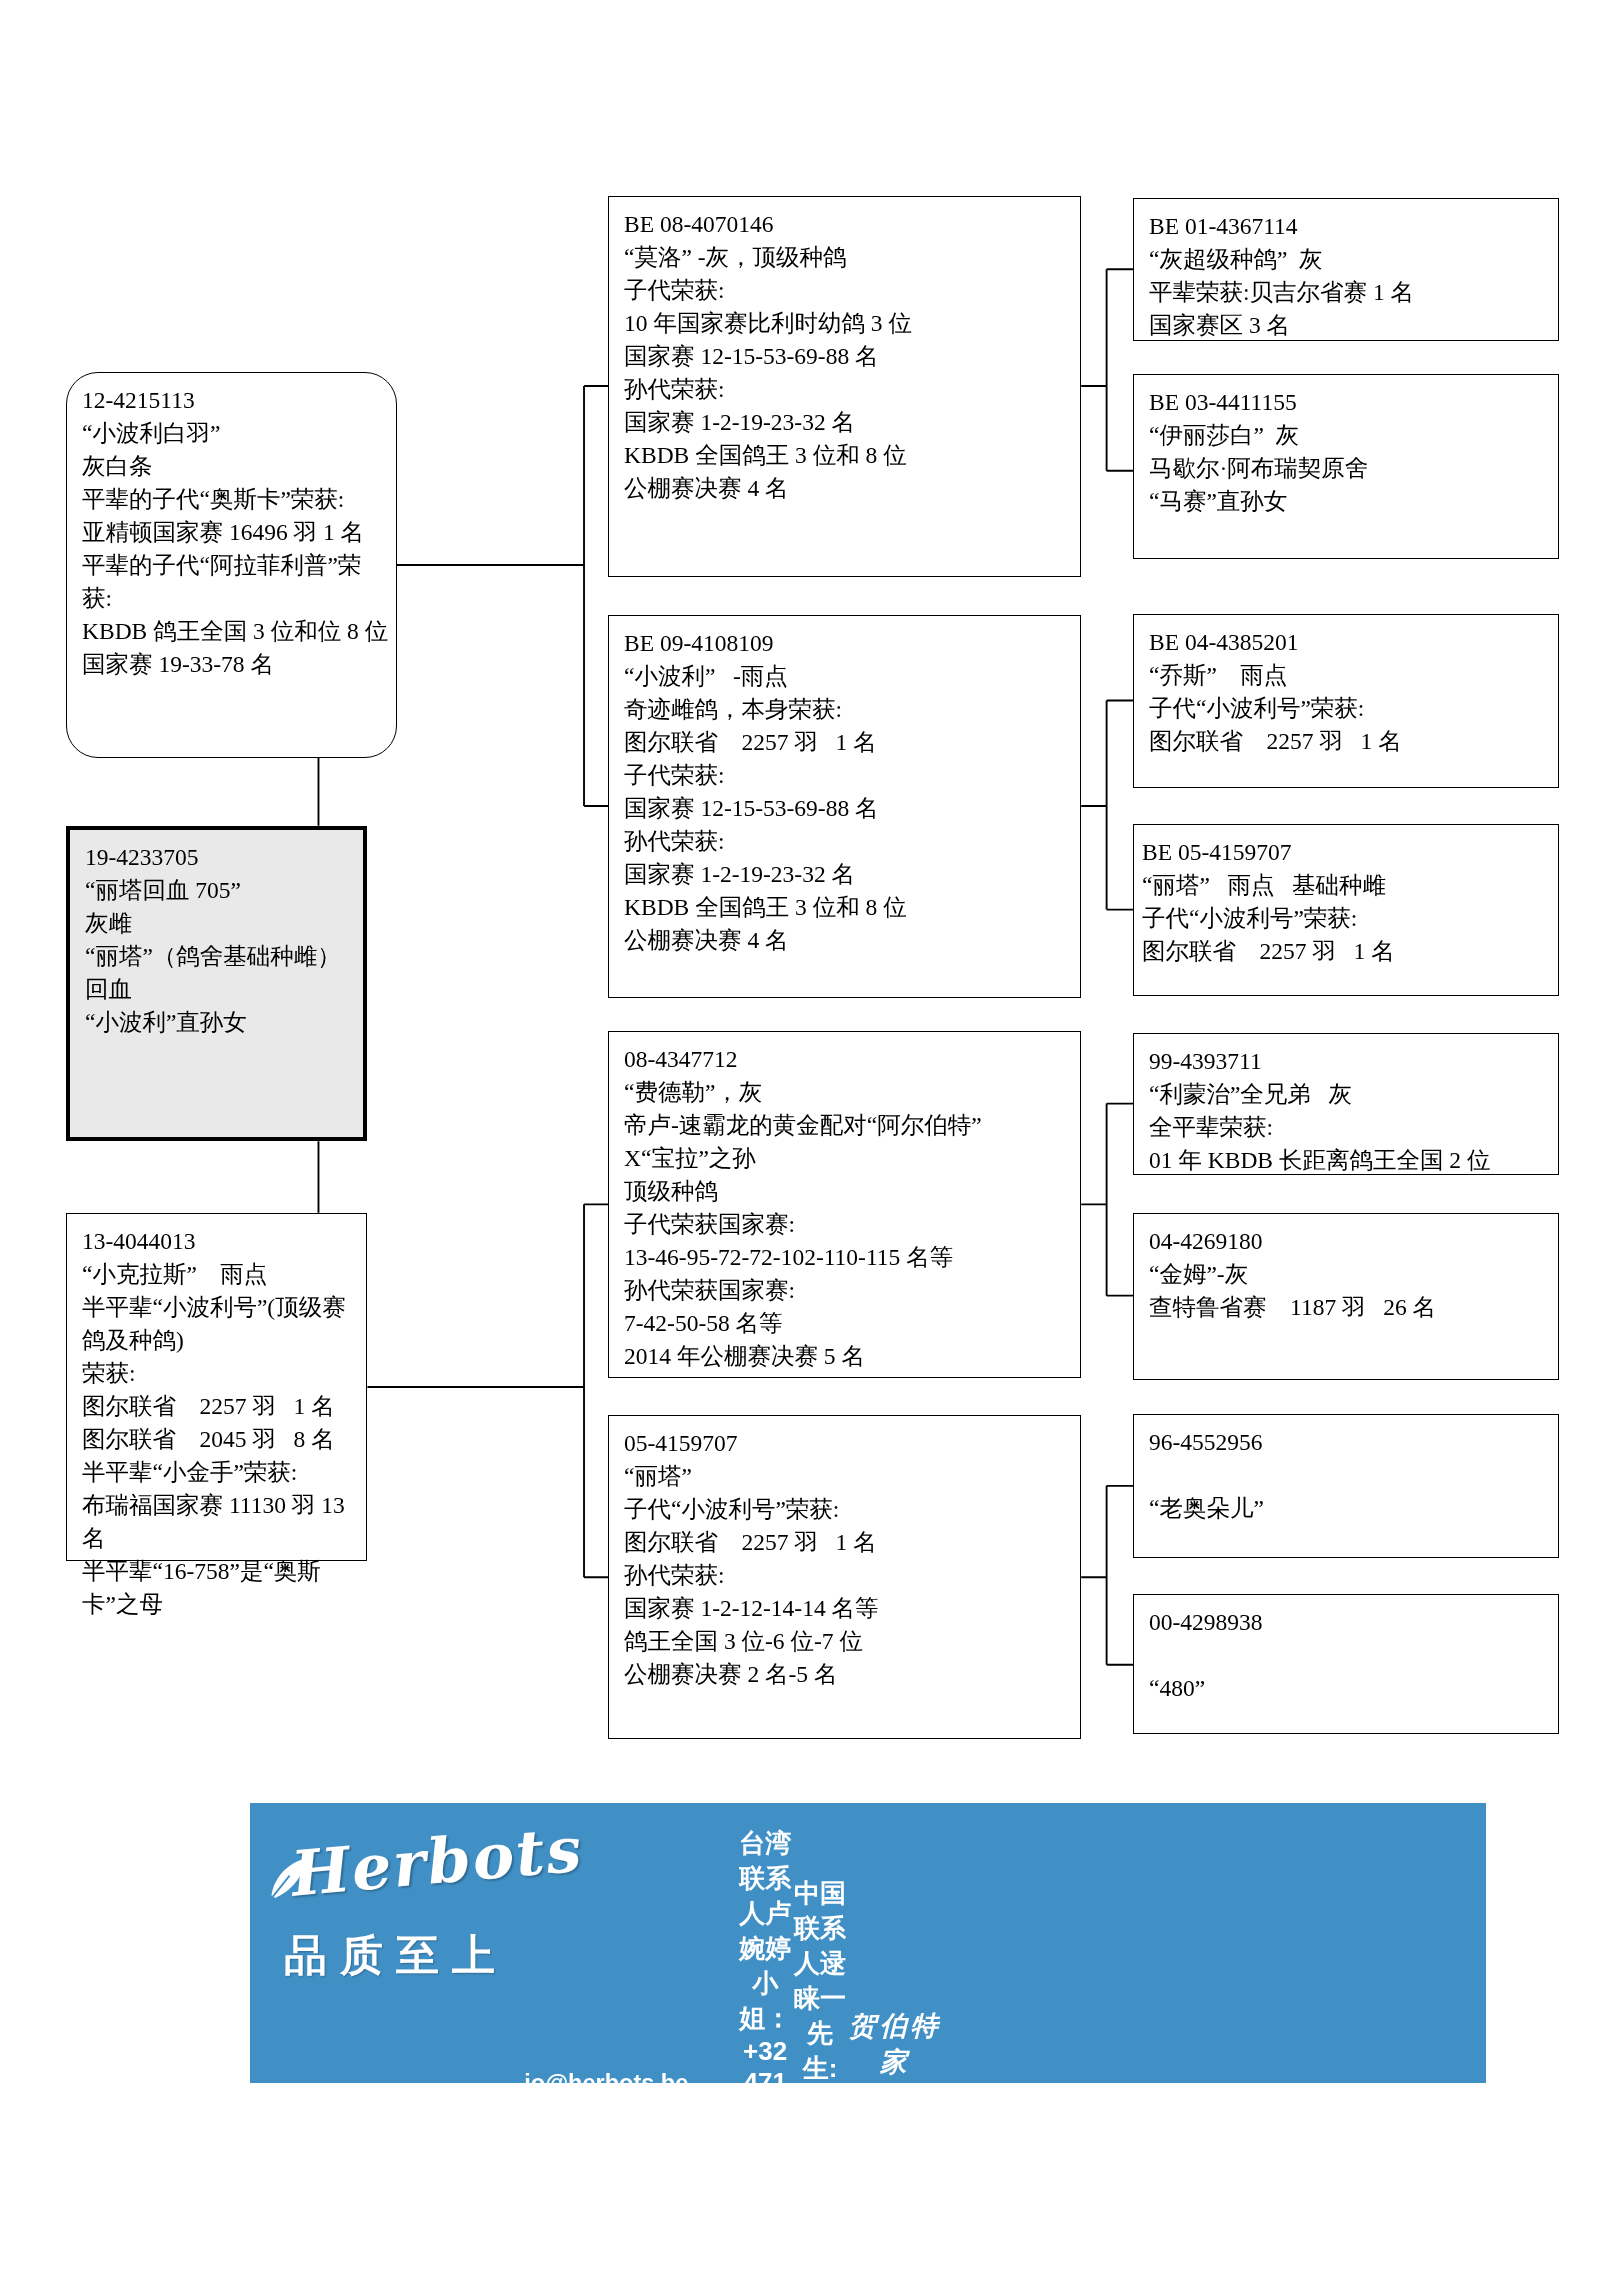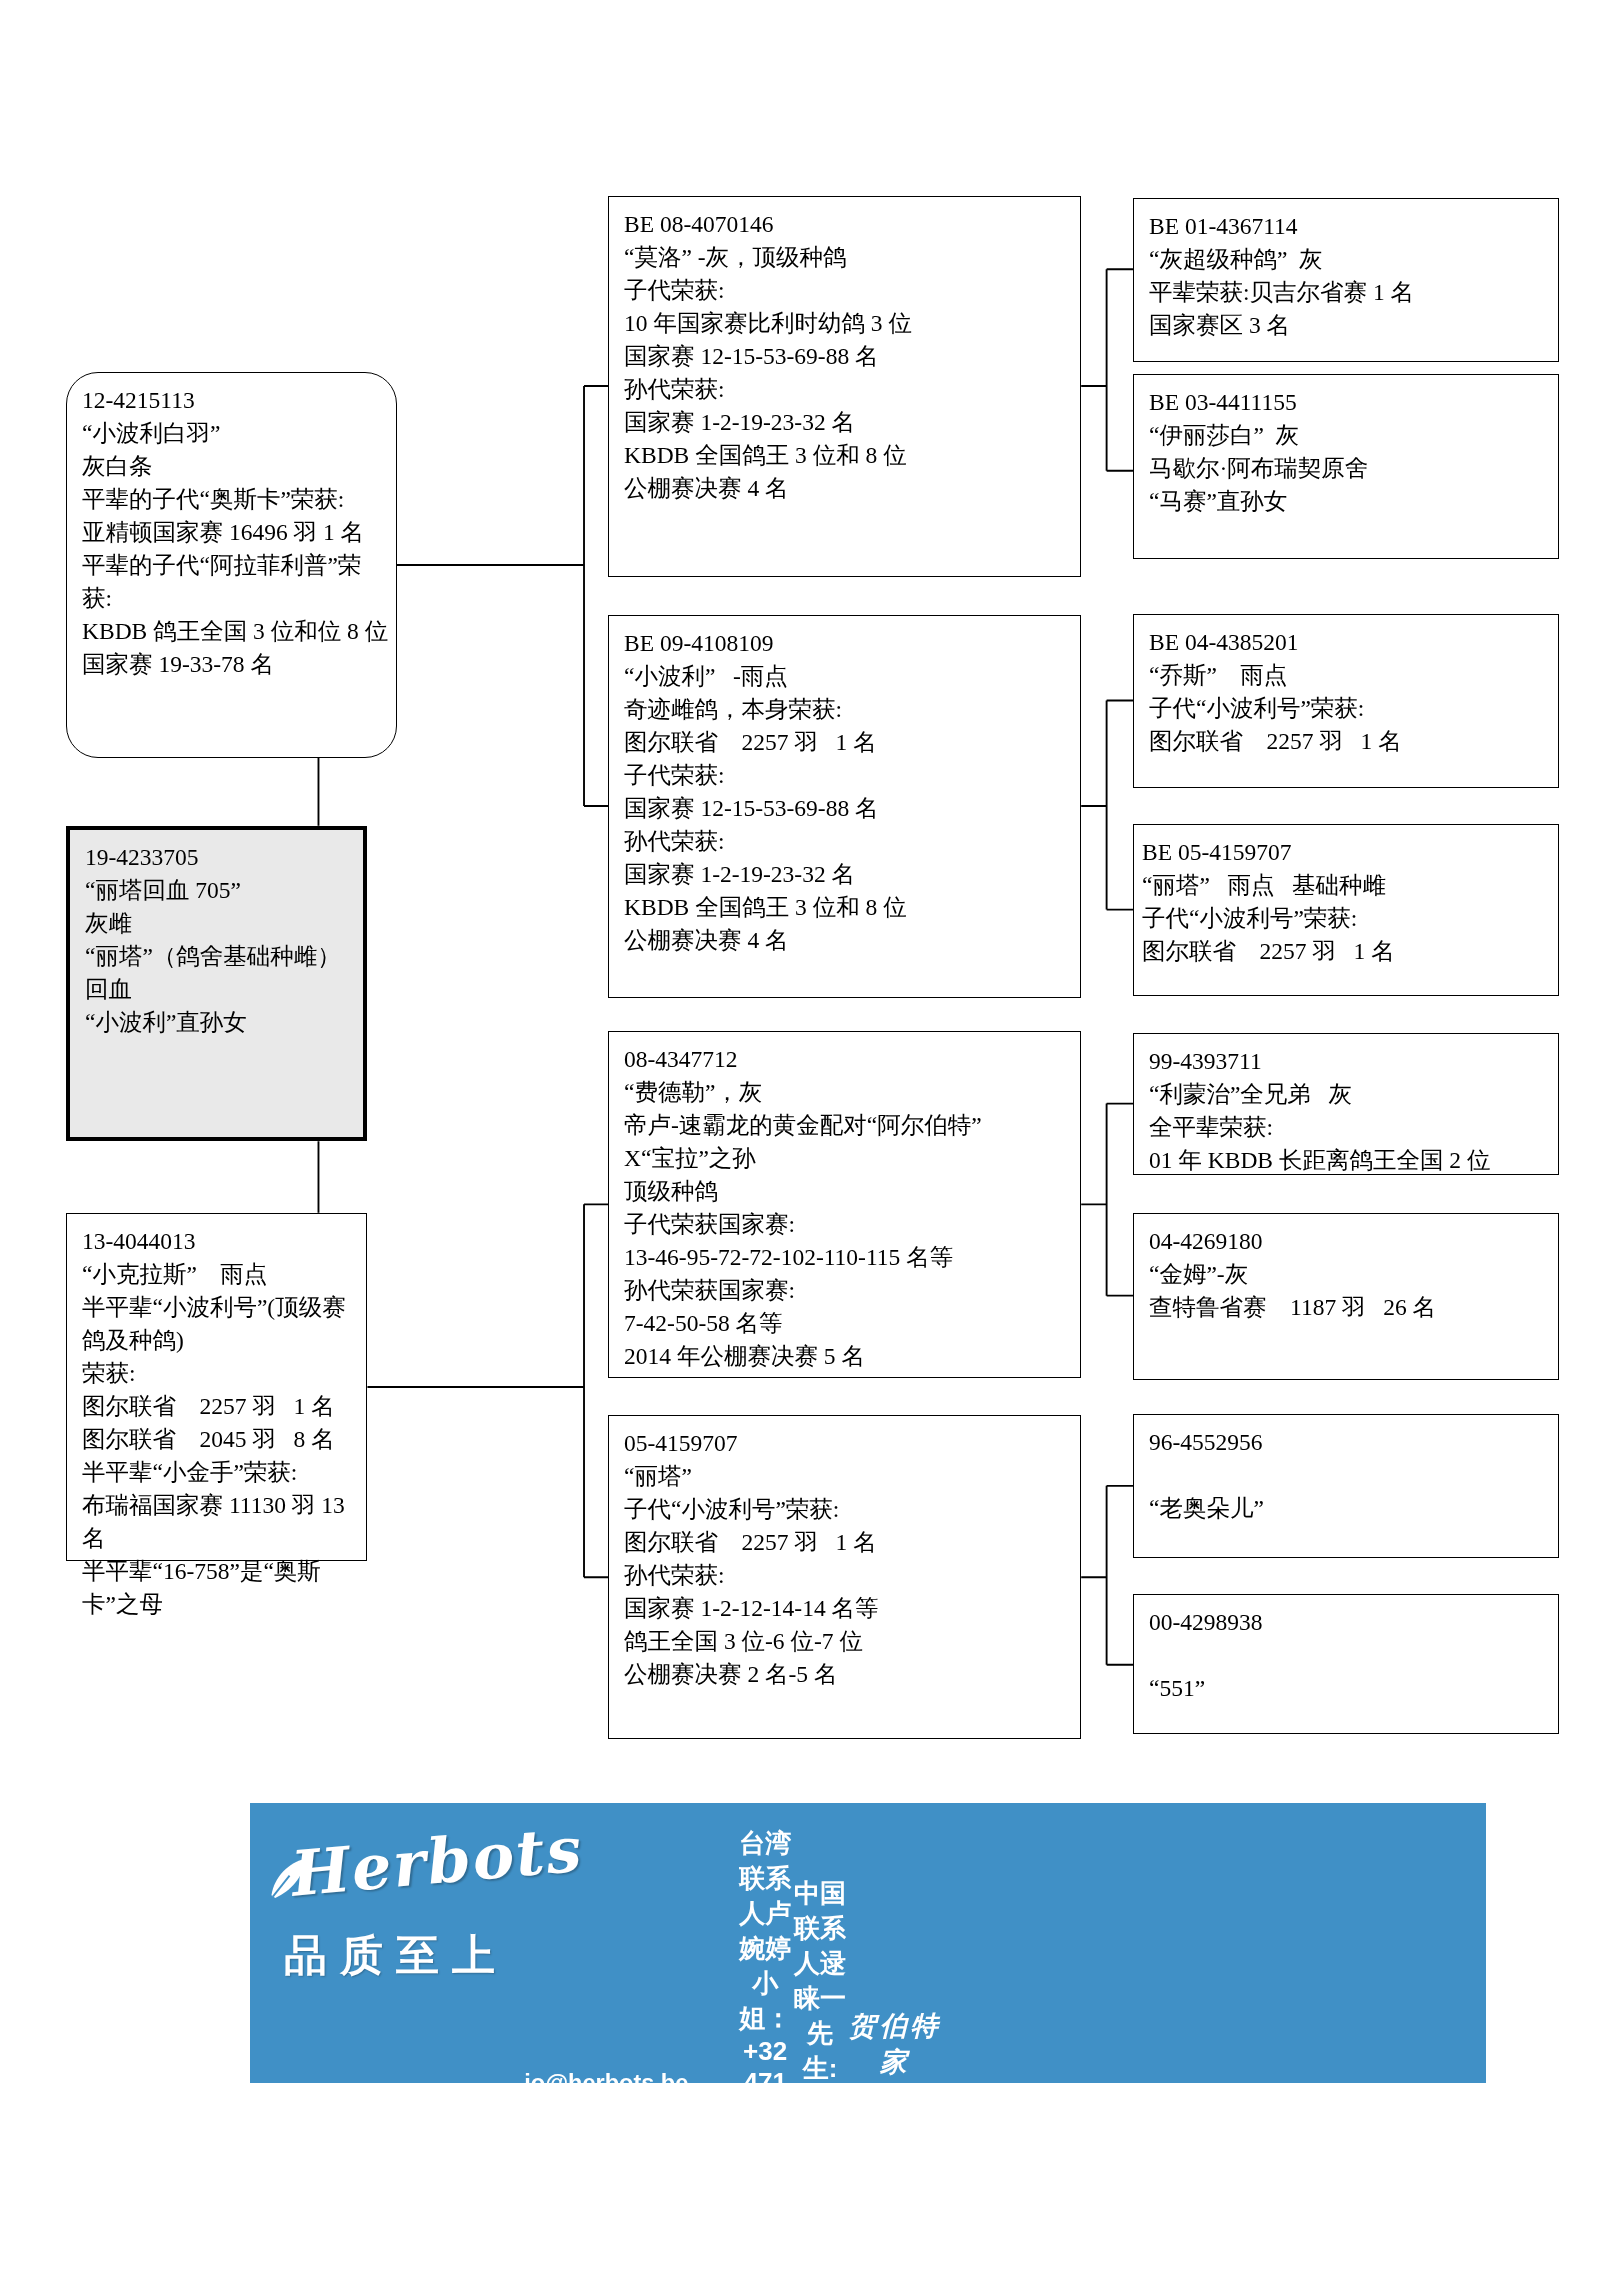--- a/index.html
+++ b/index.html
@@ -76,35 +76,35 @@
   <div class="pbox" style="left:66px; top:1213px; width:301px; height:348px;"><div class="line">13-4044013</div><div class="line">“小克拉斯”    雨点</div><div class="line">半平辈“小波利号”(顶级赛鸽及种鸽)</div><div class="line">荣获:</div><div class="line">图尔联省    2257 羽   1 名</div><div class="line">图尔联省    2045 羽   8 名</div><div class="line">半平辈“小金手”荣获:</div><div class="line">布瑞福国家赛 11130 羽 13 名</div><div class="line">半平辈“16-758”是“奥斯卡”之母</div></div>
 
   <div class="pbox" style="left:608px; top:196px; width:473px; height:381px;"><div class="line">BE 08-4070146</div><div class="line">“莫洛” -灰，顶级种鸽</div><div class="line">子代荣获:</div><div class="line">10 年国家赛比利时幼鸽 3 位</div><div class="line">国家赛 12-15-53-69-88 名</div><div class="line">孙代荣获:</div><div class="line">国家赛 1-2-19-23-32 名</div><div class="line">KBDB 全国鸽王 3 位和 8 位</div><div class="line">公棚赛决赛 4 名</div></div>
 
   <div class="pbox" style="left:608px; top:615px; width:473px; height:383px;"><div class="line">BE 09-4108109</div><div class="line">“小波利”   -雨点</div><div class="line">奇迹雌鸽，本身荣获:</div><div class="line">图尔联省    2257 羽   1 名</div><div class="line">子代荣获:</div><div class="line">国家赛 12-15-53-69-88 名</div><div class="line">孙代荣获:</div><div class="line">国家赛 1-2-19-23-32 名</div><div class="line">KBDB 全国鸽王 3 位和 8 位</div><div class="line">公棚赛决赛 4 名</div></div>
 
   <div class="pbox" style="left:608px; top:1031px; width:473px; height:347px;"><div class="line">08-4347712</div><div class="line">“费德勒”，灰</div><div class="line">帝卢-速霸龙的黄金配对“阿尔伯特”</div><div class="line">X“宝拉”之孙</div><div class="line">顶级种鸽</div><div class="line">子代荣获国家赛:</div><div class="line">13-46-95-72-72-102-110-115 名等</div><div class="line">孙代荣获国家赛:</div><div class="line">7-42-50-58 名等</div><div class="line">2014 年公棚赛决赛 5 名</div></div>
 
   <div class="pbox" style="left:608px; top:1415px; width:473px; height:324px;"><div class="line">05-4159707</div><div class="line">“丽塔”</div><div class="line">子代“小波利号”荣获:</div><div class="line">图尔联省    2257 羽   1 名</div><div class="line">孙代荣获:</div><div class="line">国家赛 1-2-12-14-14 名等</div><div class="line">鸽王全国 3 位-6 位-7 位</div><div class="line">公棚赛决赛 2 名-5 名</div></div>
 
-  <div class="pbox" style="left:1133px; top:198px; width:426px; height:164px;"><div class="line">BE 01-4367114</div><div class="line">“灰超级种鸽”  灰</div><div class="line">平辈荣获:贝吉尔省赛 1 名</div><div class="line">国家赛区 3 名</div></div>
+  <div class="pbox" style="left:1133px; top:198px; width:426px; height:143px;"><div class="line">BE 01-4367114</div><div class="line">“灰超级种鸽”  灰</div><div class="line">平辈荣获:贝吉尔省赛 1 名</div><div class="line">国家赛区 3 名</div></div>
 
   <div class="pbox" style="left:1133px; top:374px; width:426px; height:185px;"><div class="line">BE 03-4411155</div><div class="line">“伊丽莎白”  灰</div><div class="line">马歇尔·阿布瑞契原舍</div><div class="line">“马赛”直孙女</div></div>
 
   <div class="pbox" style="left:1133px; top:614px; width:426px; height:174px;"><div class="line">BE 04-4385201</div><div class="line">“乔斯”    雨点</div><div class="line">子代“小波利号”荣获:</div><div class="line">图尔联省    2257 羽   1 名</div></div>
 
   <div class="pbox" style="left:1133px; top:824px; width:426px; height:172px;padding-left:8px;"><div class="line">BE 05-4159707</div><div class="line">“丽塔”   雨点   基础种雌</div><div class="line">子代“小波利号”荣获:</div><div class="line">图尔联省    2257 羽   1 名</div></div>
 
   <div class="pbox" style="left:1133px; top:1033px; width:426px; height:142px;"><div class="line">99-4393711</div><div class="line">“利蒙治”全兄弟   灰</div><div class="line">全平辈荣获:</div><div class="line">01 年 KBDB 长距离鸽王全国 2 位</div></div>
 
   <div class="pbox" style="left:1133px; top:1213px; width:426px; height:167px;"><div class="line">04-4269180</div><div class="line">“金姆”-灰</div><div class="line">查特鲁省赛    1187 羽   26 名</div></div>
 
   <div class="pbox" style="left:1133px; top:1414px; width:426px; height:144px;"><div class="line">96-4552956</div><div class="line">&nbsp;</div><div class="line">“老奥朵儿”</div></div>
 
-  <div class="pbox" style="left:1133px; top:1594px; width:426px; height:140px;"><div class="line">00-4298938</div><div class="line">&nbsp;</div><div class="line">“551”</div></div>
+  <div class="pbox" style="left:1133px; top:1594px; width:426px; height:140px;"><div class="line">00-4298938</div><div class="line">&nbsp;</div><div class="line">“480”</div></div>
 
   <div class="banner">
     <div class="logo-block">
       <svg class="feather" width="53" height="41" viewBox="0 0 56 44">
         <path d="M52 4 C34 2 14 12 5 30 L8 34 C26 32 44 22 52 4 Z" fill="#ffffff"></path>
         <path d="M6 32 L30 16" stroke="#4090c6" stroke-width="2" fill="none"></path>
       </svg>
       <div class="logo-script">Herbots</div>
       <div class="logo-slogan">品质至上</div>
     </div>

